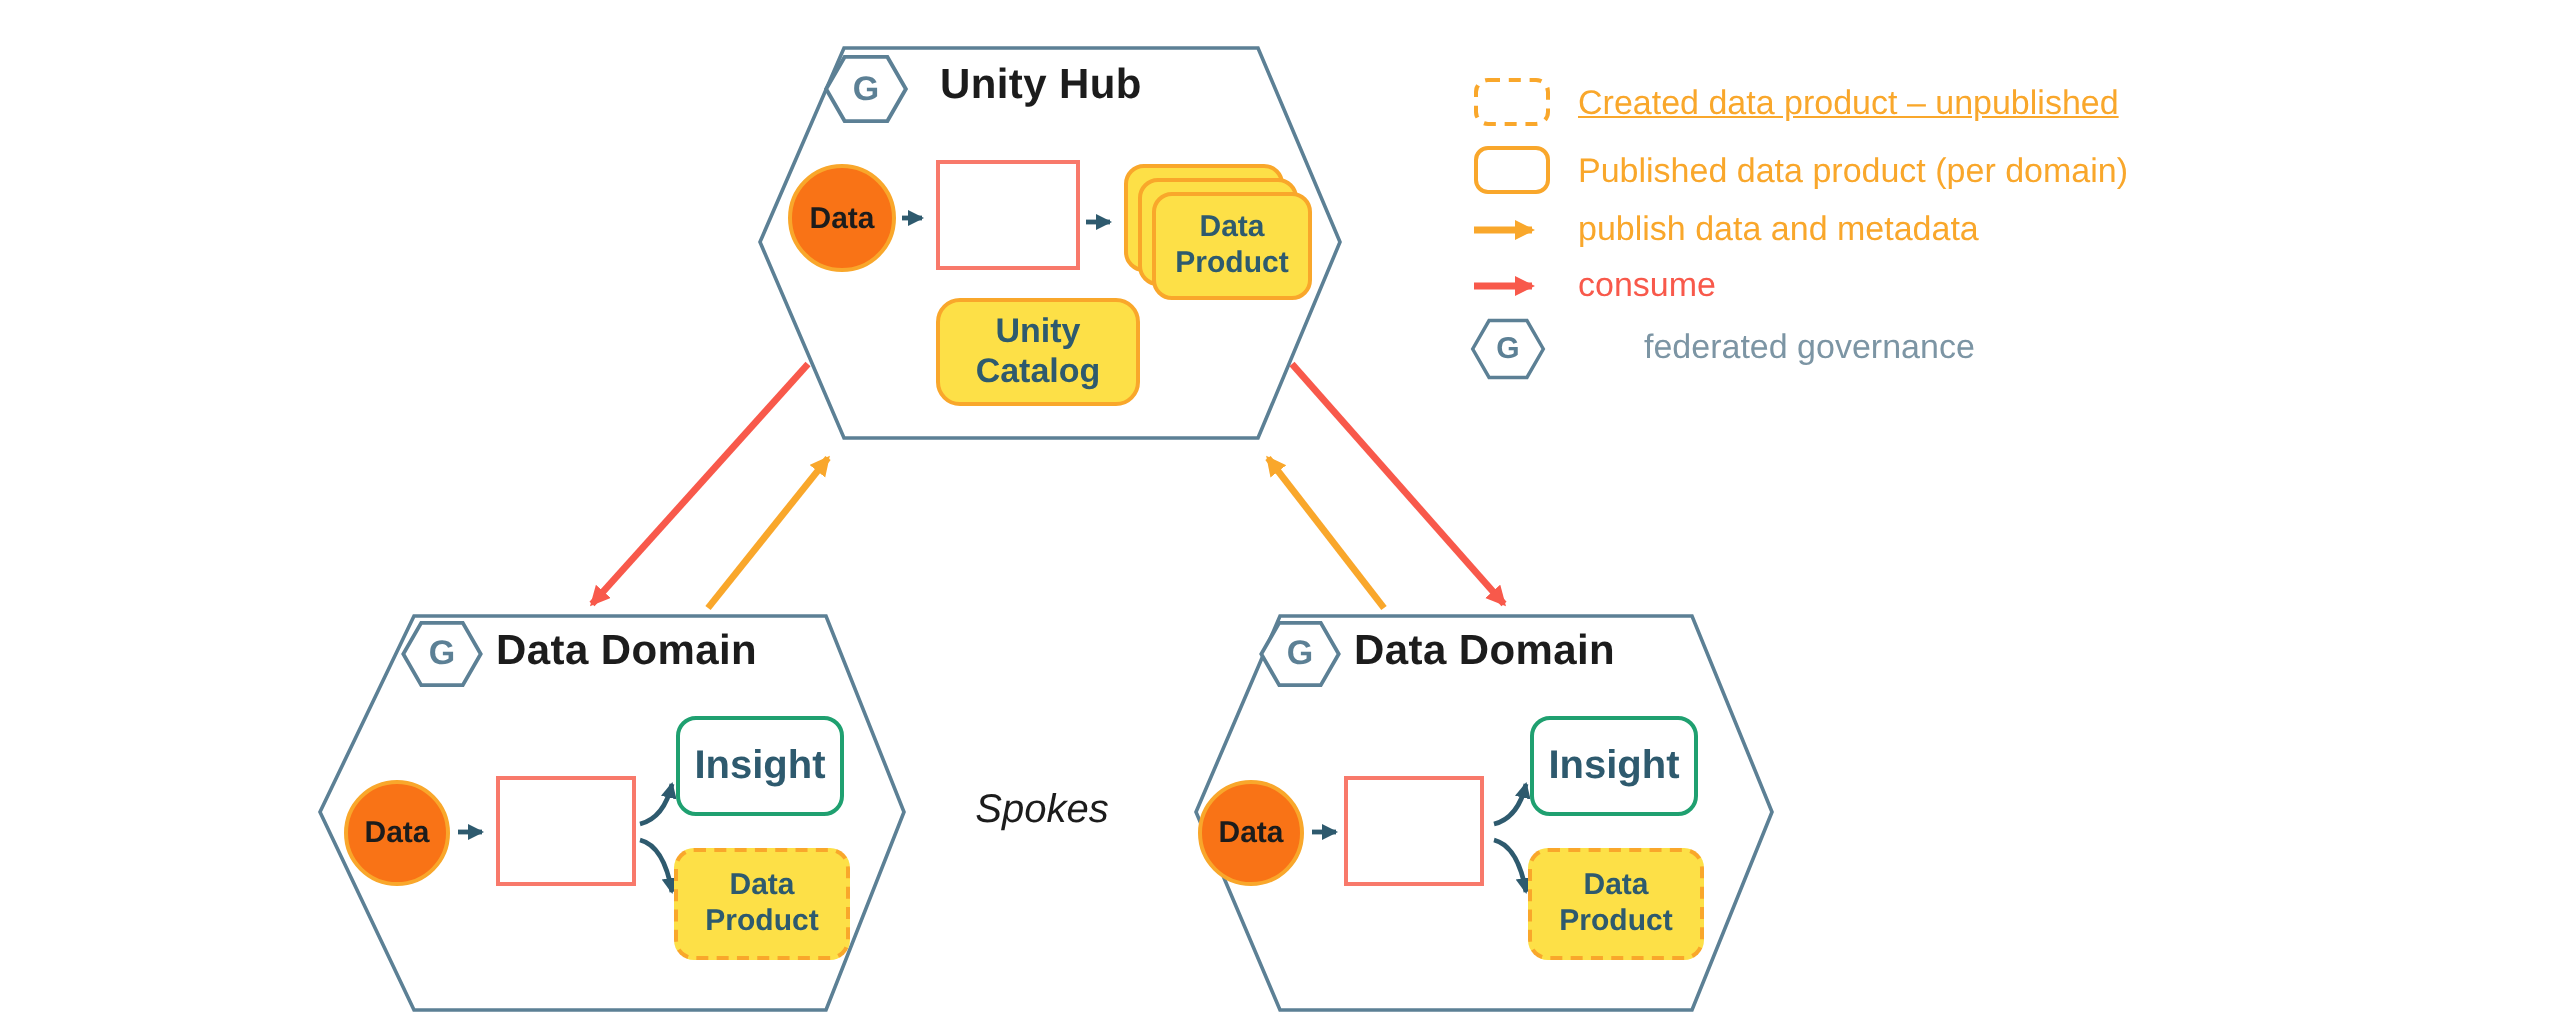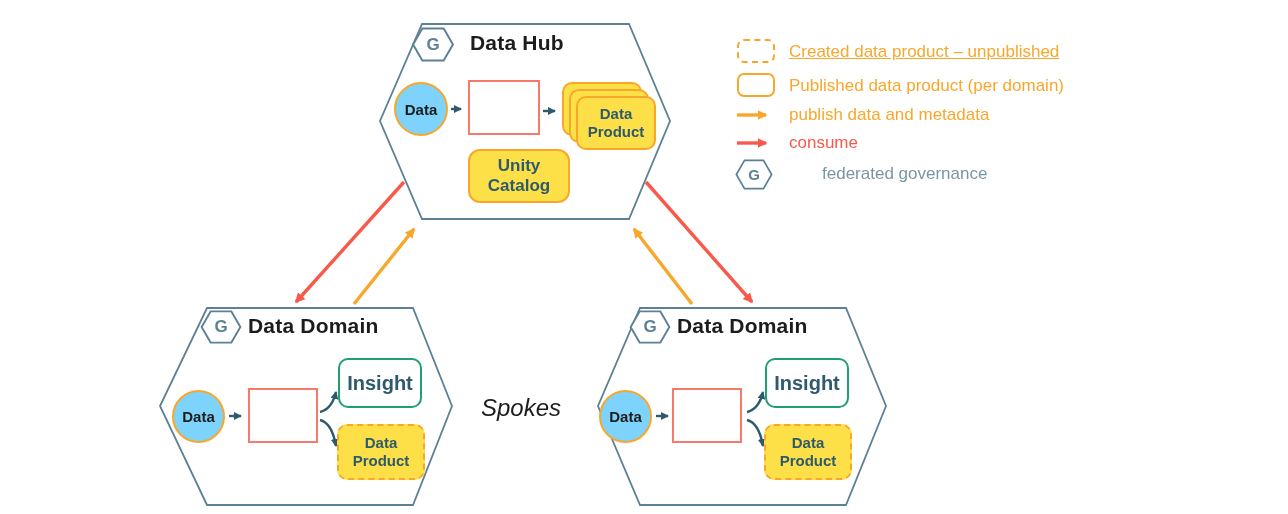--- a/index.html
+++ b/index.html
@@ -15,21 +15,21 @@
   }
   html,body{margin:0;padding:0;background:#fff;}
   .canvas{
     position:relative;width:1288px;height:514px;background:#fff;overflow:hidden;
     font-family:"Liberation Sans",sans-serif;
   }
   .canvas svg.layer{position:absolute;left:0;top:0;}
   .abs{position:absolute;box-sizing:border-box;}
   .node-title{font-size:21px;font-weight:700;color:var(--ink);letter-spacing:.2px;white-space:nowrap;}
   .circle{
-    border:2px solid var(--orange);border-radius:50%;background:#7dd3fc;
+    border:2px solid var(--orange);border-radius:50%;background:#f97316;
     display:flex;align-items:center;justify-content:center;
     font-size:15px;font-weight:700;color:var(--ink);
   }
   .db-box{border:2px solid var(--db-border);background:#fff;}
   .o-box{
     border:2px solid var(--orange);border-radius:10px;background:#fde047;
     display:flex;align-items:center;justify-content:center;text-align:center;
   }
   .o-box.dashed{border-style:dashed;}
   .teal-label{color:var(--teal);font-weight:700;font-size:15px;line-height:1.18;}
@@ -43,21 +43,21 @@
   .g-badge{display:flex;align-items:center;justify-content:center;}
   .g-badge svg{position:absolute;inset:0;width:100%;height:100%;}
   .g-badge span{position:relative;color:var(--slate);font-weight:600;font-size:17px;}
   .g-badge.small span{font-size:15px;}
   .legend-label{font-size:17px;font-weight:500;white-space:nowrap;line-height:22px;}
   .legend-orange{color:var(--orange);}
   .legend-red{color:var(--red);}
   .legend-slate{color:var(--slate-text);margin-left:33px;}
   .legend-chip{width:38px;height:24px;border-radius:7px;background:#fff;border:2px solid var(--orange);}
   .legend-chip.dashed{border-style:dashed;}
-  .spokes{font-size:24px;font-style:italic;font-weight:500;color:var(--ink);}
+  .spokes{font-size:20px;font-style:italic;font-weight:500;color:var(--ink);}
 </style>
 </head>
 <body>
 
 <div class="canvas">
 
   <svg class="layer" width="1288" height="514" viewBox="0 0 1288 514">
     <defs>
       <marker id="head-red" markerWidth="12" markerHeight="12" refX="8.5" refY="5" orient="auto" markerUnits="userSpaceOnUse">
         <path d="M0,0 L10,5 L0,10 Z" fill="#F8594B"></path>
@@ -104,21 +104,21 @@
     <line x1="737" y1="115" x2="766" y2="115" stroke="#F9A72B" stroke-width="3.4" marker-end="url(#head-orange)"></line>
     <line x1="737" y1="143" x2="766" y2="143" stroke="#F8594B" stroke-width="3.4" marker-end="url(#head-red)"></line>
   </svg>
 
   <div class="abs g-badge" style="left:411px;top:27px;width:44px;height:35px;">
     <svg viewBox="0 0 44 36">
       <polygon points="11,1.5 33,1.5 42.5,18 33,34.5 11,34.5 1.5,18" fill="#fff" stroke="#5C8095" stroke-width="2"></polygon>
     </svg>
     <span>G</span>
   </div>
-  <div class="abs node-title" style="left:470px;top:31px;">Data Hub</div>
+  <div class="abs node-title" style="left:470px;top:31px;">Unity Hub</div>
 
   <div class="abs circle" style="left:394px;top:82px;width:54px;height:54px;">Data</div>
   <div class="abs db-box" style="left:468px;top:80px;width:72px;height:55px;"></div>
 
   <div class="abs o-box" style="left:562px;top:82px;width:80px;height:54px;"></div>
   <div class="abs o-box" style="left:569px;top:89px;width:80px;height:54px;"></div>
   <div class="abs o-box" style="left:576px;top:96px;width:80px;height:54px;">
     <span class="teal-label">Data Product</span>
   </div>
 

